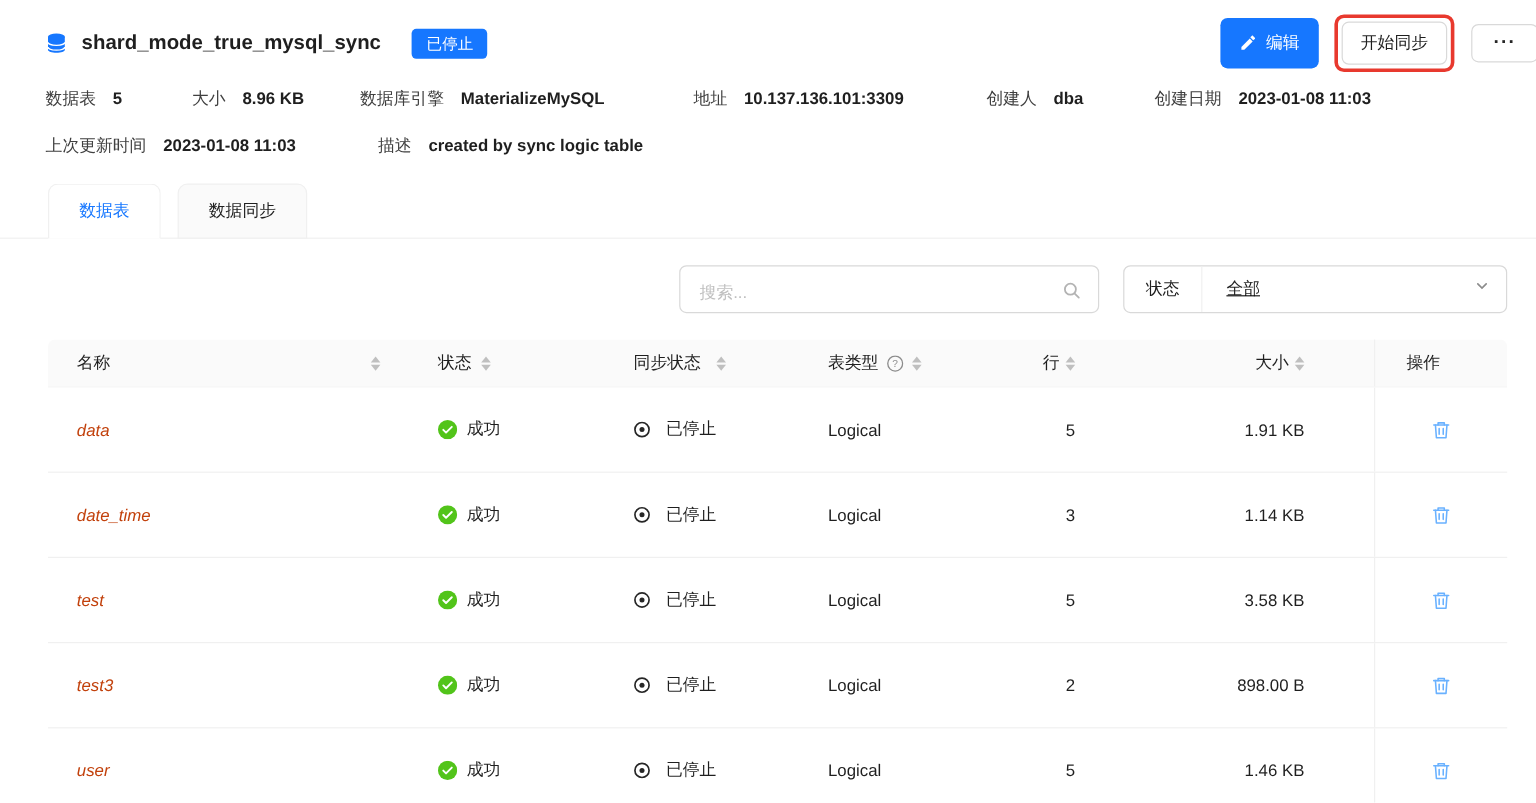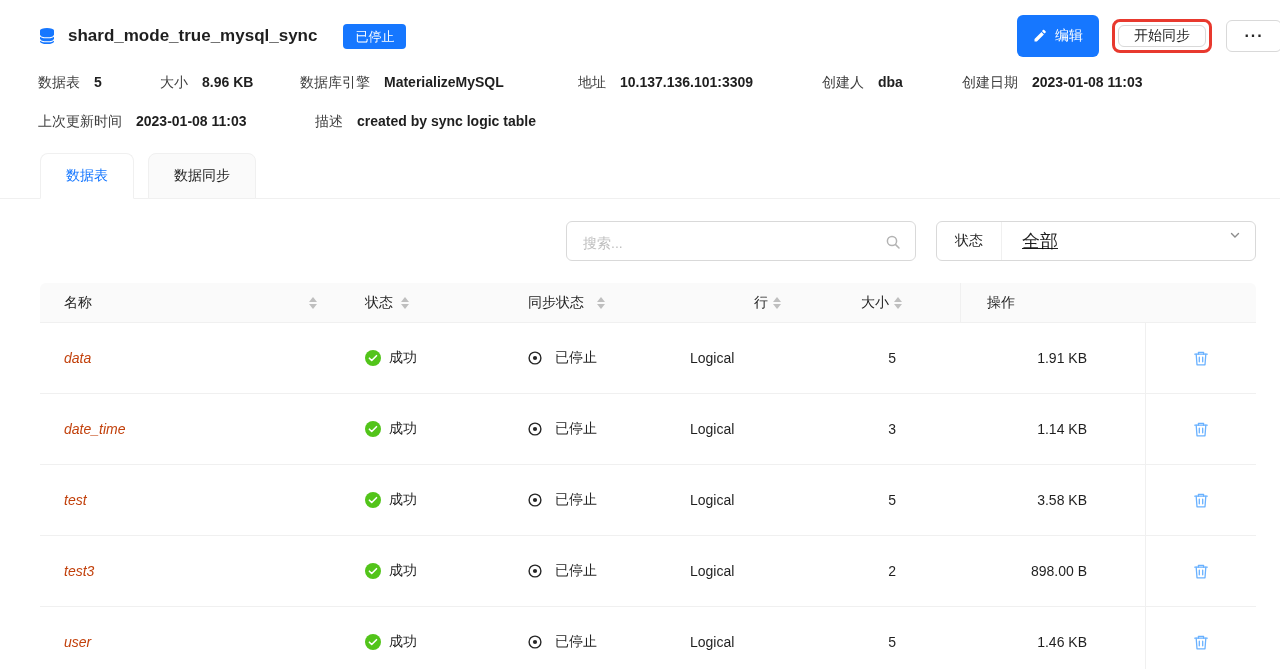--- a/index.html
+++ b/index.html
@@ -8,21 +8,21 @@
 
   
   .top { display: flex; align-items: center; padding: 16px 24px 0 38px; height: 56px; }
   .db-icon { display: flex; margin-right: 12px; }
   .title { font-size: 17px; font-weight: 700; color: #1f1f1f; }
   .badge { margin-left: 26px; background: #1677ff; color: #fff; font-size: 13px; padding: 6px 12px; border-radius: 4px; line-height: 1; }
   .top-right { margin-left: auto; display: flex; align-items: center; }
   button { font-family: inherit; cursor: pointer; }
   .btn-edit { display: inline-flex; align-items: center; gap: 8px; background: #1677ff; color: #fff; border: none; height: 42px; padding: 0 16px; border-radius: 6px; font-size: 14px; }
   .annotation { border: 3px solid #e8392e; border-radius: 8px; padding: 3px; margin-left: 13px; display: inline-flex; }
-  .btn-start { background: #fff; border: 1px solid #d9d9d9; height: 22px; padding: 0 15px; border-radius: 6px; font-size: 14px; color: rgba(0,0,0,0.88); }
+  .btn-start { background: #fff; border: 1px solid #d9d9d9; height: 36px; padding: 0 15px; border-radius: 6px; font-size: 14px; color: rgba(0,0,0,0.88); }
   .btn-more { margin-left: 14px; margin-right: -26px; width: 56px; height: 32px; border: 1px solid #d9d9d9; border-radius: 6px; background: #fff; font-size: 16px; font-weight: 700; color: #262626; display: flex; align-items: center; justify-content: center; letter-spacing: 1px; }
 
   
   .meta { padding: 0 24px 0 38px; margin-top: 18px; font-size: 14px; }
   .meta-row-1 { display: grid; grid-template-columns: 122px 140px 278px 244px 140px 1fr; }
   .meta-row-2 { display: grid; grid-template-columns: 277px 1fr; margin-top: 21px; }
   .meta-item { display: flex; gap: 14px; align-items: baseline; white-space: nowrap; padding-right: 8px; }
   .meta-label { color: #404040; }
   .meta-value { font-weight: 700; color: #1f1f1f; }
 
@@ -33,21 +33,21 @@
   .tab.active { background: #fff; color: #1677ff; border-bottom-color: #fff; }
 
   
   .toolbar { display: flex; justify-content: flex-end; align-items: center; padding: 22px 24px 0 24px; }
   .search-box { width: 350px; height: 40px; border: 1px solid #d9d9d9; border-radius: 6px; display: flex; align-items: flex-start; padding: 12px 14px; background: #fff; }
   .search-box input { border: none; outline: none; flex: 1; font-size: 14px; font-family: inherit; color: rgba(0,0,0,0.88); background: transparent; }
   .search-box input::placeholder { color: #bfbfbf; }
   .status-group { margin-left: 20px; width: 320px; height: 40px; border: 1px solid #d9d9d9; border-radius: 6px; display: flex; align-items: center; background: #fff; }
   .status-label { padding: 0 18px; font-size: 14px; }
   .status-divider { width: 1px; align-self: stretch; background: #f0f0f0; }
-  .status-select { flex: 1; display: flex; align-items: flex-start; padding: 0 14px 0 20px; font-size: 18px; cursor: pointer; text-decoration: underline; }
+  .status-select { flex: 1; display: flex; align-items: flex-start; padding: 0 14px 0 20px; font-size: 14px; cursor: pointer; text-decoration: underline; }
   .status-value { flex: 1; }
   .btn-new { margin-left: 16px; width: 152px; height: 40px; background: #8cc2f7; color: #fff; border: none; border-radius: 6px; font-size: 14px; display: flex; align-items: center; justify-content: center; gap: 8px; }
 
   
   .table { margin: 22px 24px 0 40px; }
   .thead, .tr { display: grid; grid-template-columns: 325px 145px 150px 185px 115px 185px 1fr; align-items: stretch; font-size: 14px; }
   .thead { background: #fafafa; height: 40px; border-bottom: 1px solid #f0f0f0; border-radius: 6px 6px 0 0; }
   .tr { height: 71px; border-bottom: 1px solid #f0f0f0; }
   .th, .td { display: flex; align-items: center; }
   .col-name { padding-left: 24px; }
@@ -188,20 +188,33 @@
             <i class="caret-down"></i>
           </span>
       </div>
       <div class="th col-sync">
         <span>同步状态</span>
         <span class="sorter">
             <i class="caret-up"></i>
             <i class="caret-down"></i>
           </span>
       </div>
+      <div class="th col-type">
+        <span>表类型</span>
+        <span class="icon">
+          <svg width="14" height="14" viewBox="0 0 14 14">
+            <circle cx="7" cy="7" r="6.2" fill="none" stroke="#8c8c8c" stroke-width="1.1"></circle>
+            <text x="7" y="10" font-size="8.5" text-anchor="middle" fill="#8c8c8c">?</text>
+          </svg>
+        </span>
+        <span class="sorter">
+            <i class="caret-up"></i>
+            <i class="caret-down"></i>
+          </span>
+      </div>
       <div class="th col-rows">
         <span>行</span>
         <span class="sorter">
             <i class="caret-up"></i>
             <i class="caret-down"></i>
           </span>
       </div>
       <div class="th col-size">
         <span>大小</span>
         <span class="sorter">

